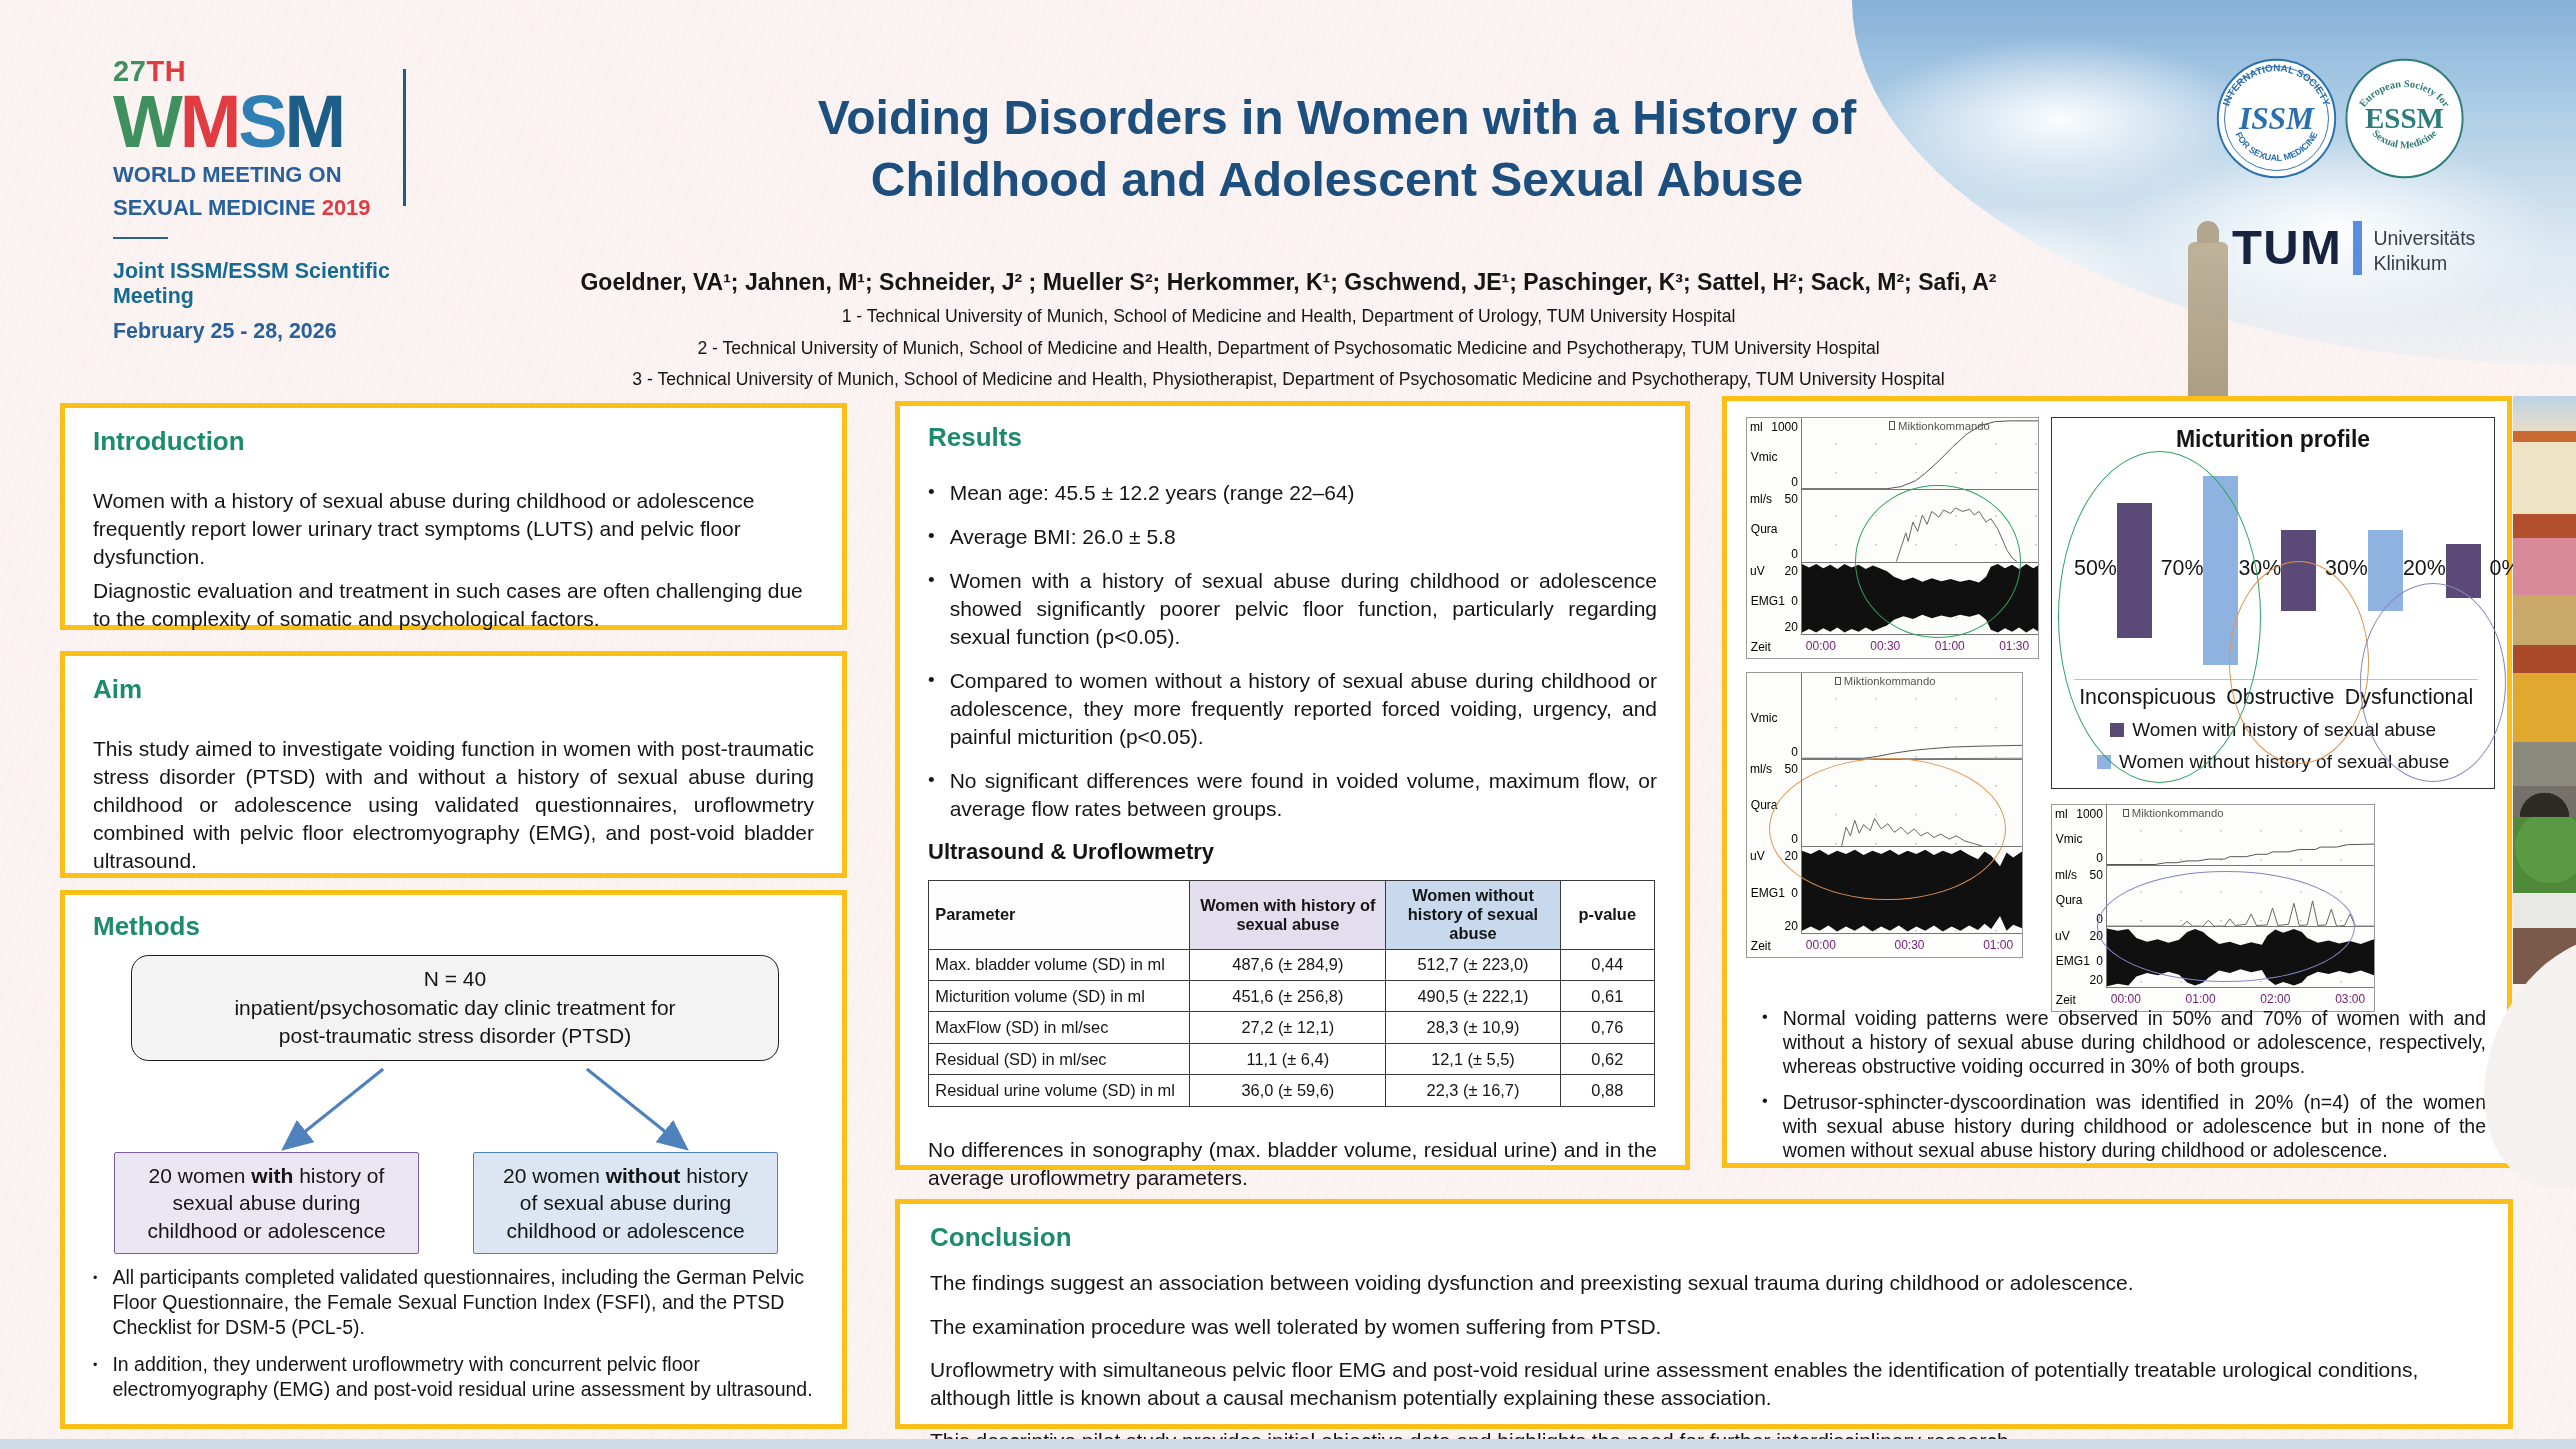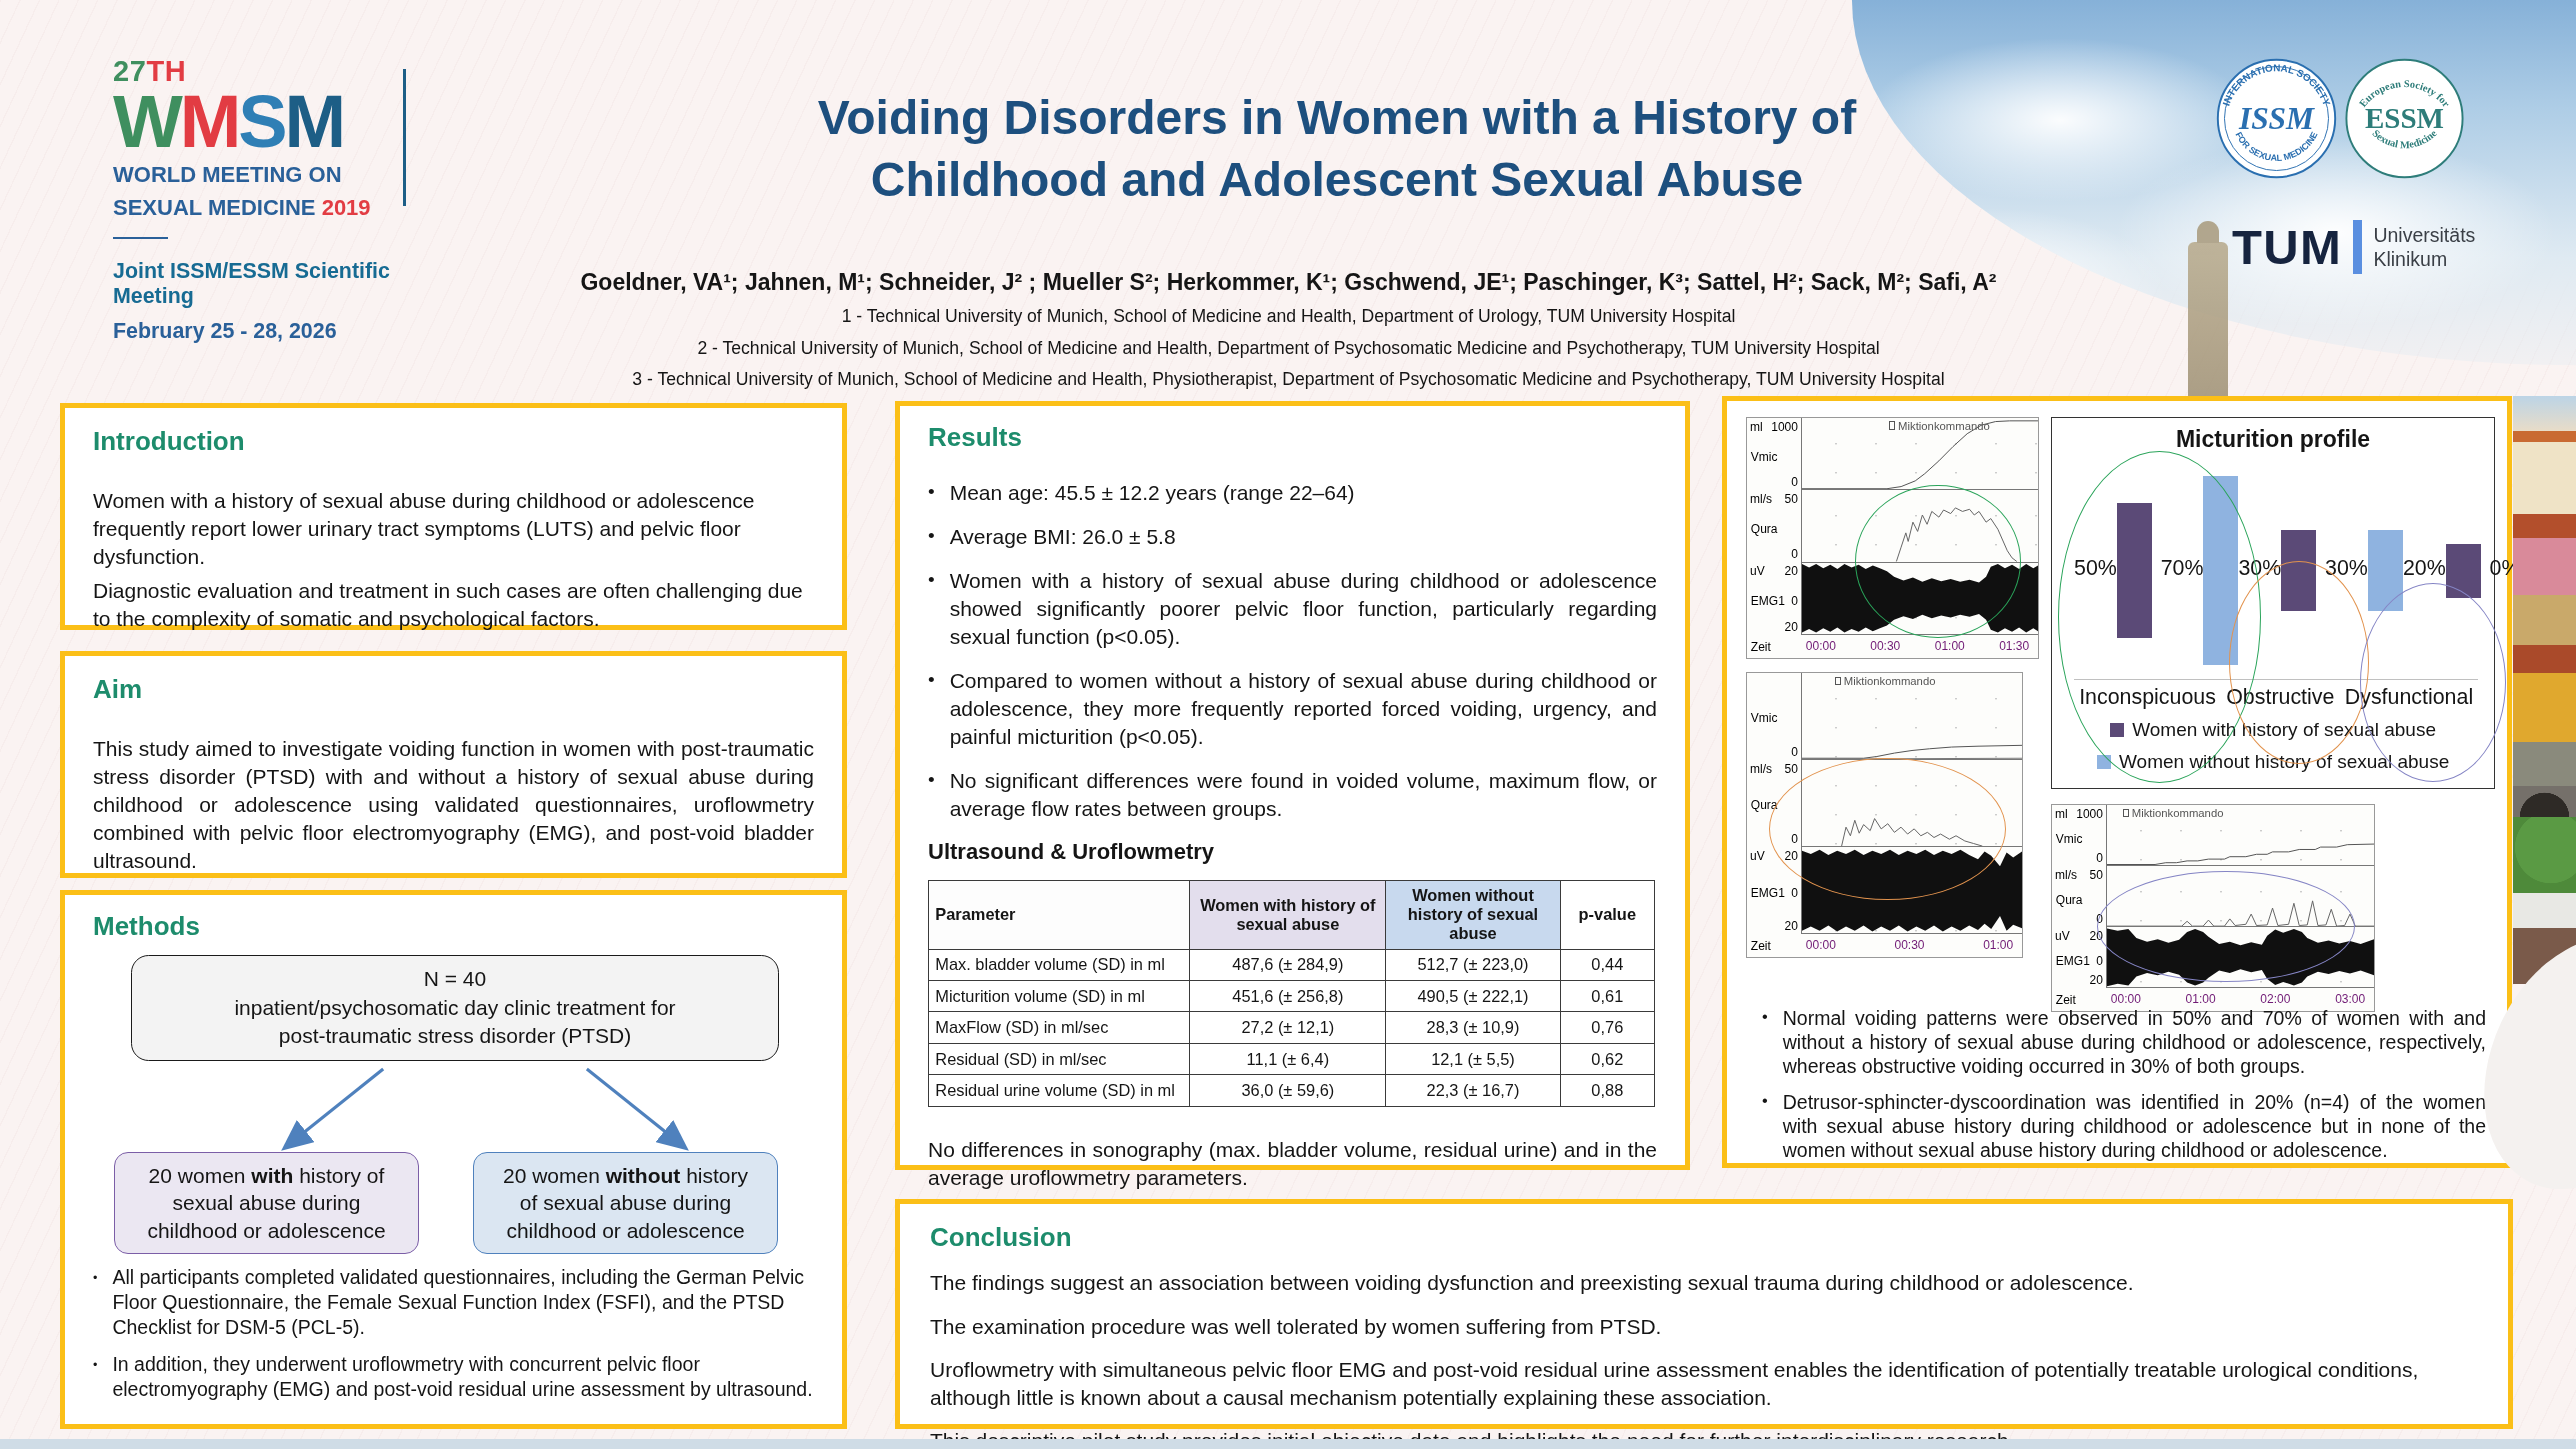--- a/index.html
+++ b/index.html
@@ -30,21 +30,21 @@
   .logo-meeting { font-size:21.4px; font-weight:800; color:#176b93; margin-top:20px; }
   .logo-dates { font-size:21.4px; font-weight:800; color:#2a6099; margin-top:10px; }
 
   .title { left:566px; top:87px; width:1542px; text-align:center;
     font-size:48px; font-weight:800; color:#1d4f7e; line-height:1.3; }
   .authors { left:57px; top:269px; width:2463px; text-align:center; font-size:23px; font-weight:800; }
   .affils { left:57px; top:306px; width:2463px; text-align:center; font-size:17.6px; }
   .affils span { display:block; margin-bottom:10.7px; }
 
   .orgbadge { position:absolute; }
-  .tum-wrap { left:2232px; top:219px; width:264px; display:flex; align-items:center; gap:11.3px;}
+  .tum-wrap { left:2232px; top:219px; width:264px; display:flex; align-items:flex-end; gap:11.3px;}
   .tum-mark { font-size:49px; font-weight:900; letter-spacing:1.3px; color:#16243f; font-stretch:condensed;}
   .tum-bar { width:8.8px; height:54px; background:#5a8fe0; }
   .tum-text { font-size:19.5px; color:#3a3f46; line-height:1.25; }
 
   
   .box { position:absolute; background:#fff; border:5px solid #fbbf17; }
   .heading { color:#1d8c6c; font-weight:800; font-size:26px; }
   .bodytxt { font-size:21px; line-height:1.34; }
   .just { text-align:justify; }
 
@@ -58,21 +58,21 @@
   .box-intro .heading, .box-aim .heading { margin-bottom:30px; }
   .box-intro p { margin-bottom:6.3px; }
   .box-aim p { margin-top:26.4px; }
 
   
   .m-heading { position:absolute; left:28px; top:16.4px; }
   .m-topbox { position:absolute; left:66px; top:60px; width:648px; height:106px; background:#f3f3f3;
      border:1.9px solid #1a1a1a; border-radius:17.6px; display:flex; flex-direction:column; justify-content:center;
      text-align:center; font-size:21px; line-height:1.35;}
   .m-arrows { position:absolute; left:0; top:169px; }
-  .m-group { position:absolute; width:305px; height:102px; border-radius:14px; display:flex; align-items:center;
+  .m-group { position:absolute; width:305px; height:102px; border-radius:2px; display:flex; align-items:center;
      justify-content:center; text-align:center; font-size:21px; line-height:1.3; padding:0 19px;}
   .m-with { left:49px; top:257px; border:1.9px solid #7b5ea7; background:#ebe7f2; }
   .m-without { left:408px; top:257px; border:1.9px solid #4f81bd; background:#dbe6f2; }
   .m-bullets { position:absolute; left:28px; top:370px; width:727px; }
   .m-bullet { display:flex; gap:15px; font-size:19.5px; line-height:1.27; margin-bottom:12.6px; }
   .m-bullet .dot { font-size:12.6px; padding-top:6.3px; }
 
   
   .r-bullet { display:flex; gap:15px; margin-bottom:15.7px; }
   .r-bullet .dot { font-size:19px; }

